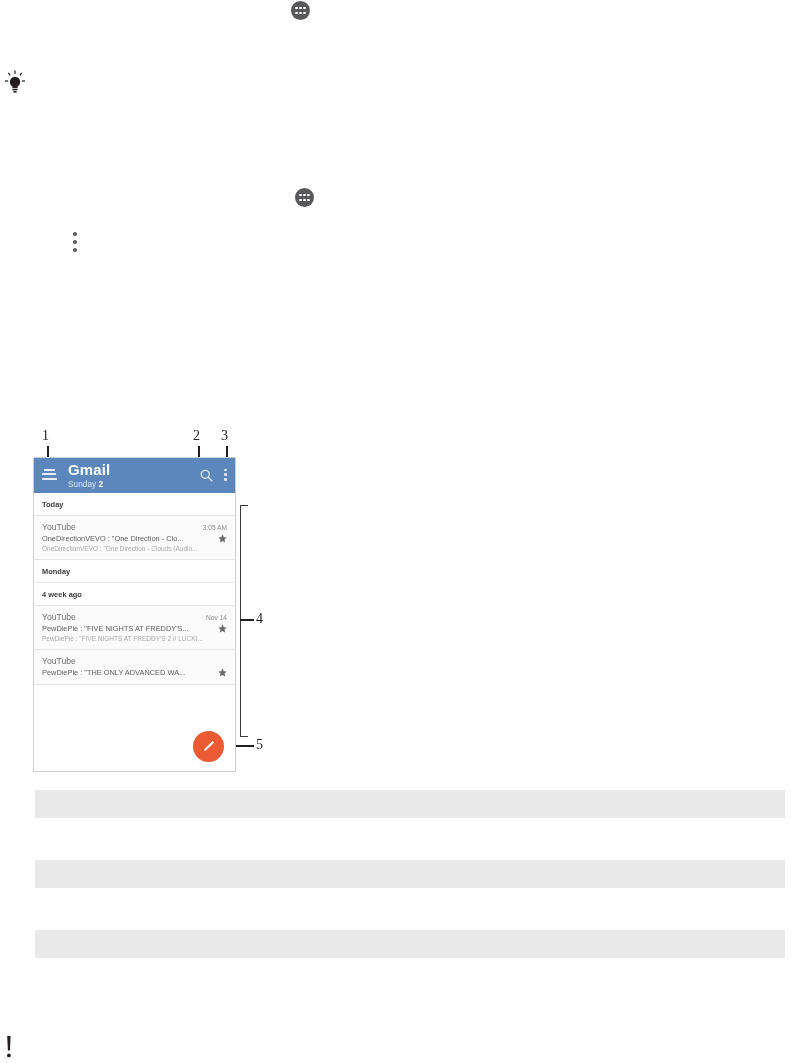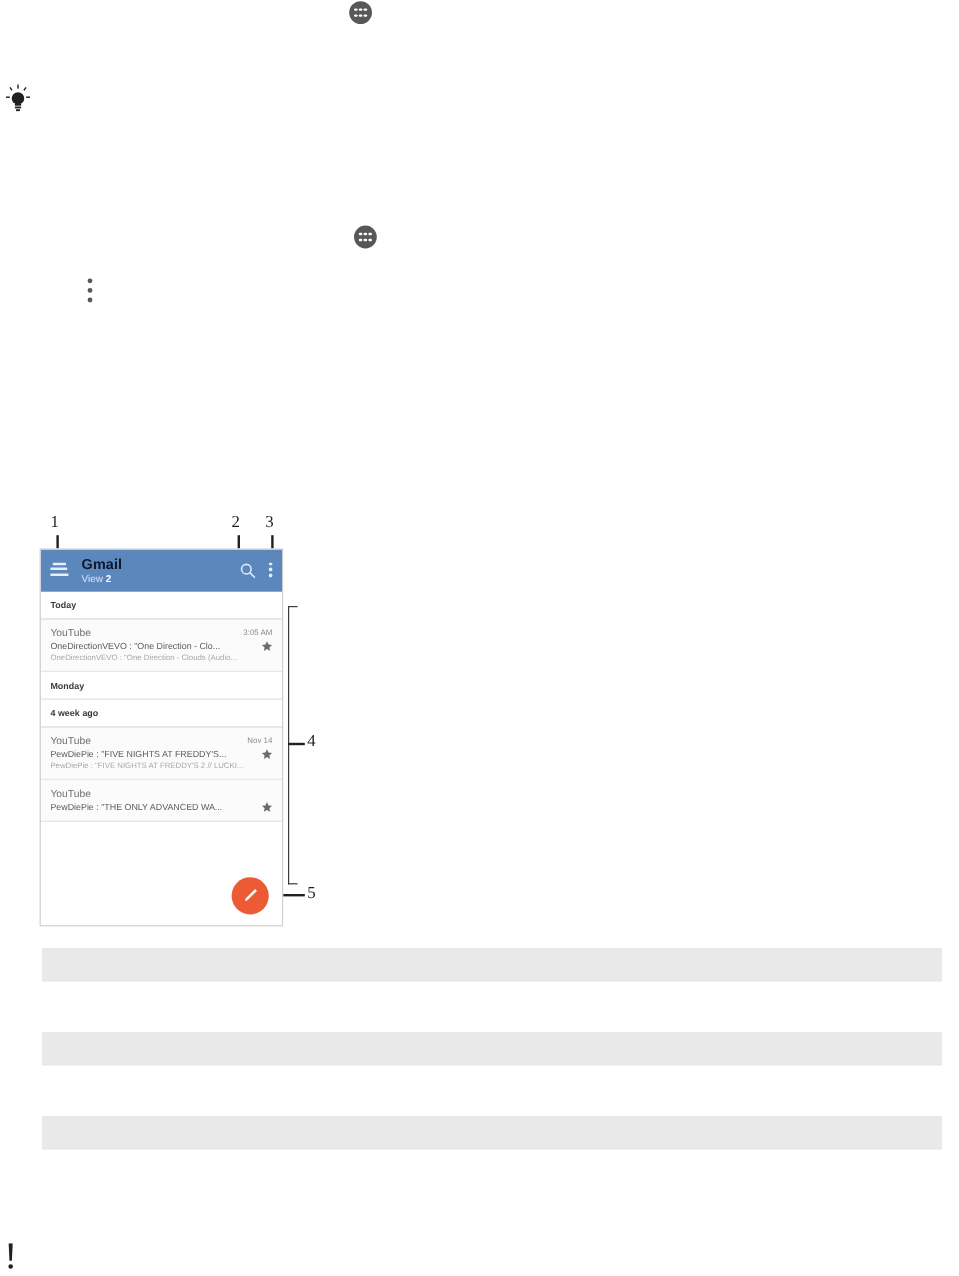--- a/index.html
+++ b/index.html
@@ -91,22 +91,22 @@
     background: #e8eef6;
     margin-bottom: 2.3px;
     border-radius: .5px;
   }
   .hamburger i:nth-child(1) { width: 11px; margin-left: 2px; }
   .hamburger i:nth-child(2) { width: 14px; margin-left: 0px; }
   .hamburger i:nth-child(3) { width: 15px; margin-left: 0px; }
 
   .titles { margin-left: 11px; line-height: 1.05; flex: 1 1 auto; }
   .title-main {
-    color: #0f172a;
-    font-size: 12px;
+    color: #ffffff;
+    font-size: 15px;
     font-weight: bold;
     letter-spacing: .1px;
     display: block;
   }
   .title-sub {
     color: #dbe6f3;
     font-size: 8.3px;
     display: block;
     margin-top: 2px;
   }
@@ -280,21 +280,21 @@
 <div class="abs" id="phone">
 
   <div class="app-bar">
     <span class="hamburger">
       <i></i>
         <i></i>
         <i></i>
     </span>
     <span class="titles">
       <span class="title-main">Gmail</span>
-      <span class="title-sub"><span>View</span> <b>2</b></span>
+      <span class="title-sub"><span>Sunday</span> <b>2</b></span>
     </span>
     <span class="bar-icons">
       <svg class="search-icon" viewBox="0 0 14 14">
         <circle cx="5.7" cy="5.7" r="4.3" fill="none" stroke="#e3ecf6" stroke-width="1.4"></circle>
         <line x1="9" y1="9" x2="13" y2="13" stroke="#e3ecf6" stroke-width="1.4" stroke-linecap="round"></line>
       </svg>
       <span class="overflow-bar">
         <i></i>
           <i></i>
           <i></i>

